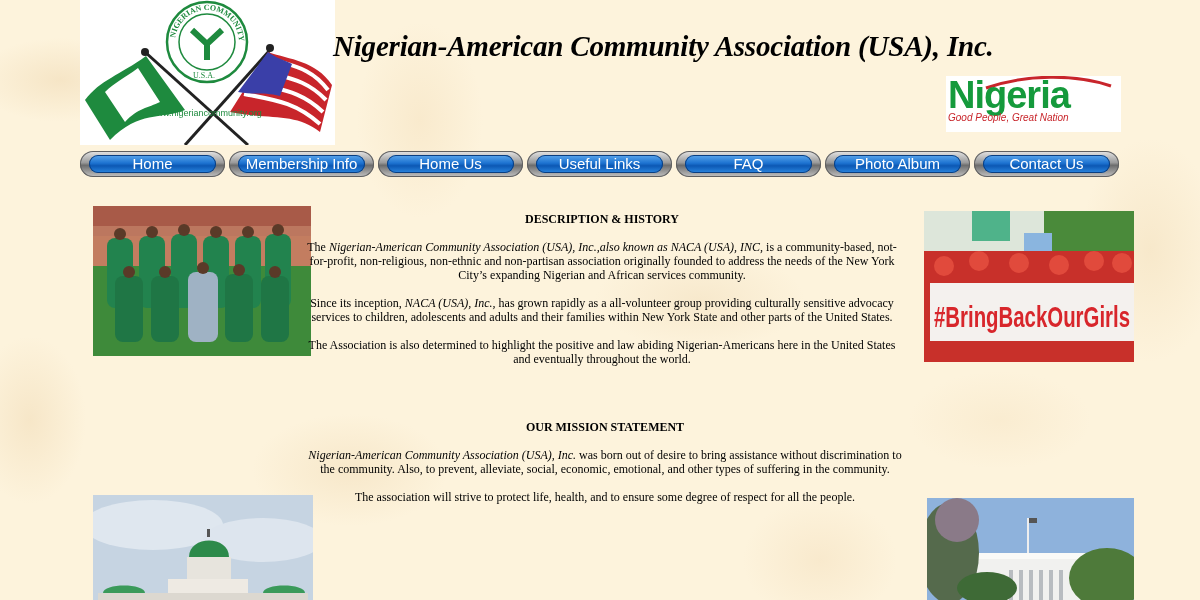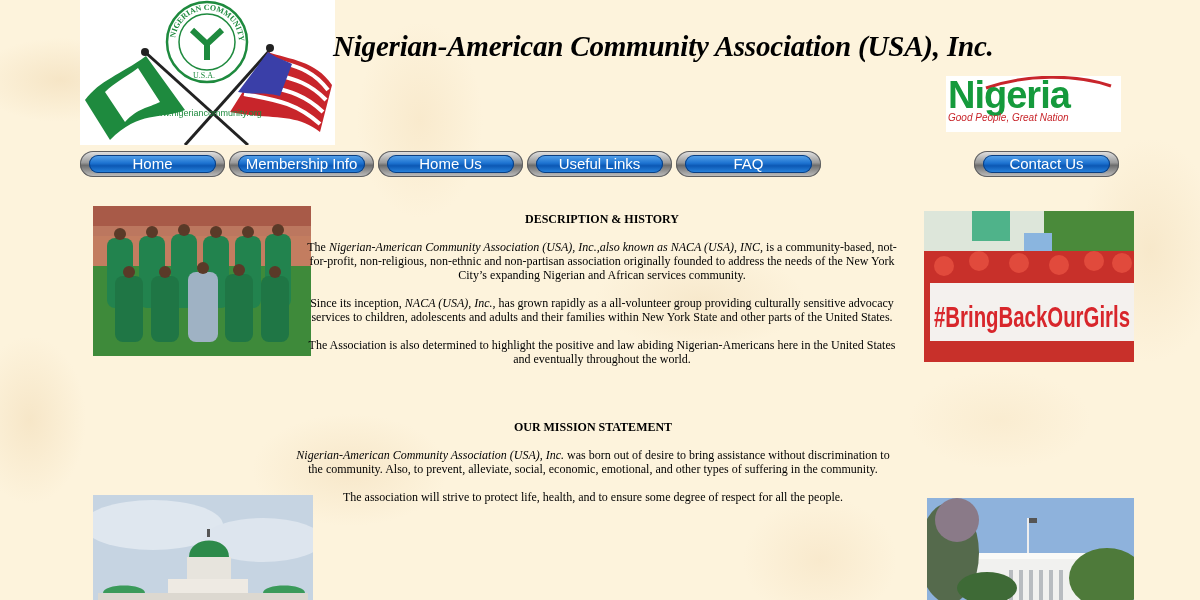--- a/index.html
+++ b/index.html
@@ -135,20 +135,24 @@
       <span class="label">Home Us</span>
   </div>
   <div class="nav-btn" style="left:447px">
     <div class="inner"></div>
       <span class="label">Useful Links</span>
   </div>
   <div class="nav-btn" style="left:596px">
     <div class="inner"></div>
       <span class="label">FAQ</span>
   </div>
+  <div class="nav-btn" style="left:745px">
+    <div class="inner"></div>
+      <span class="label">Photo Album</span>
+  </div>
   <div class="nav-btn" style="left:894px">
     <div class="inner"></div>
       <span class="label">Contact Us</span>
   </div>
 </nav>
 
 <div class="photo" style="left:80px;top:206px;width:218px;height:150px;">
   <svg width="218" height="150" viewBox="0 0 218 150">
     <rect width="218" height="60" fill="#b86a4a"></rect>
     <rect y="0" width="218" height="30" fill="#a85a48"></rect>
@@ -242,17 +246,17 @@
   </svg>
 </div>
 
 <section class="text-block" style="left:304px;top:212px;width:596px;">
   <h2>DESCRIPTION &amp; HISTORY</h2>
   <p><span>The </span><em>Nigerian-American Community Association (USA), Inc.,also known as NACA (USA), INC,</em><span> is a community-based, not-for-profit, non-religious, non-ethnic and non-partisan association originally founded to address the needs of the New York City’s expanding Nigerian and African services community.</span></p>
   <p><span>Since its inception, </span><em>NACA (USA), Inc.,</em><span> has grown rapidly as a all-volunteer group providing culturally sensitive advocacy services to children, adolescents and adults and their families within New York State and other parts of the United States.</span></p>
   <p>The Association is also determined to highlight the positive and law abiding Nigerian-Americans here in the United States and eventually throughout the world.</p>
 </section>
 
-<section class="text-block" style="left:295px;top:420px;width:596px;">
+<section class="text-block" style="left:307px;top:420px;width:596px;">
   <h2>OUR MISSION STATEMENT</h2>
   <p><em>Nigerian-American Community Association (USA), Inc.</em><span> was born out of desire to bring assistance without discrimination to the community. Also, to prevent, alleviate, social, economic, emotional, and other types of suffering in the community.</span></p>
   <p>The association will strive to protect life, health, and to ensure some degree of respect for all the people.</p>
 </section>
 
 </body></html>

